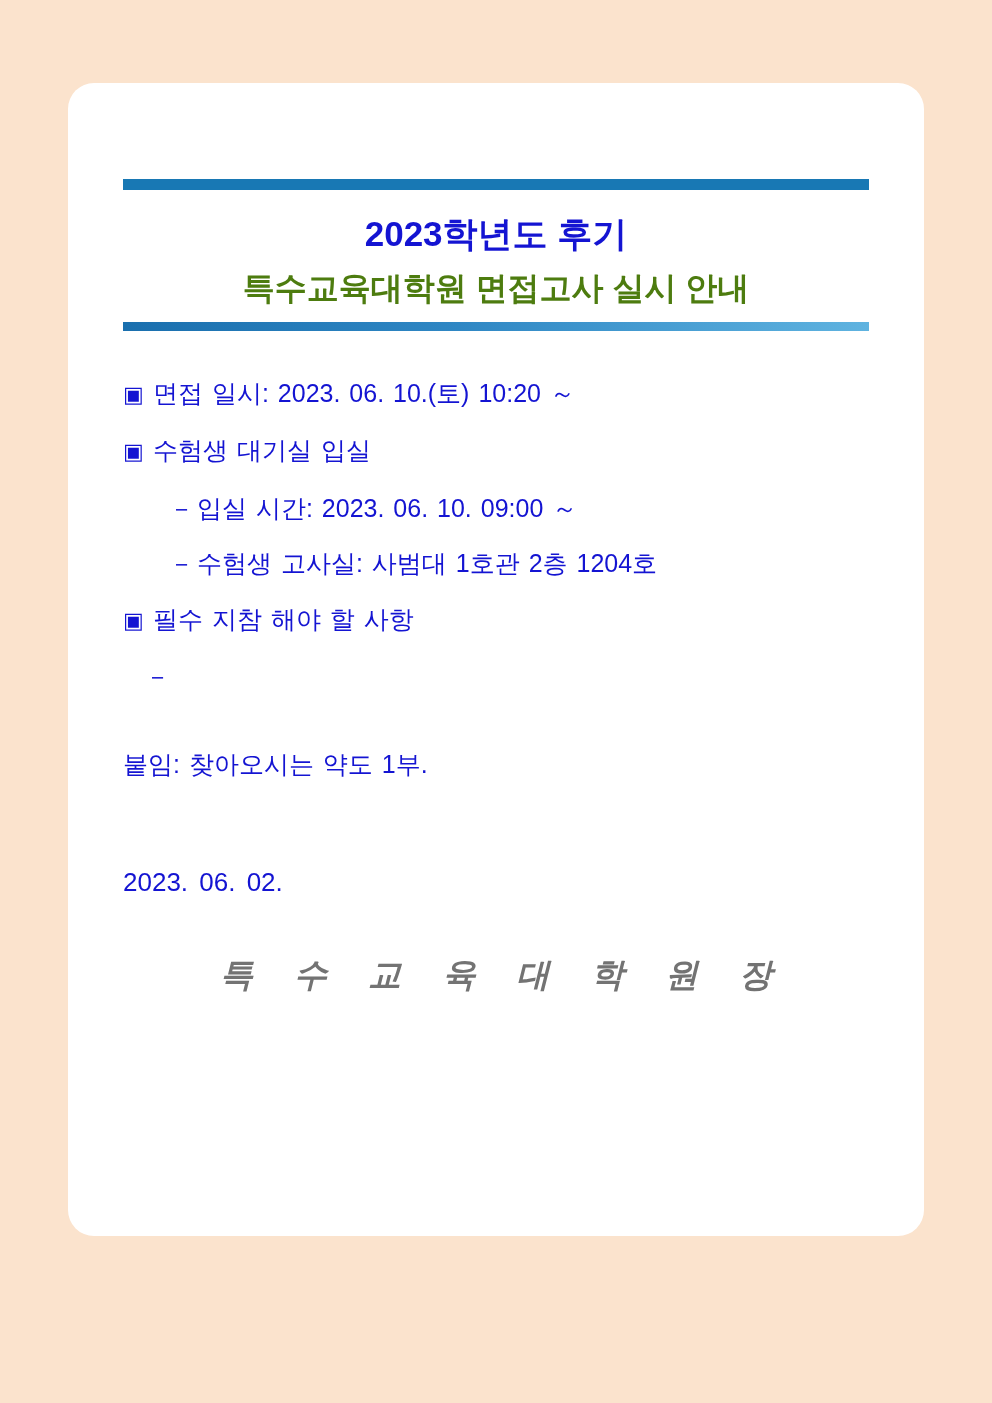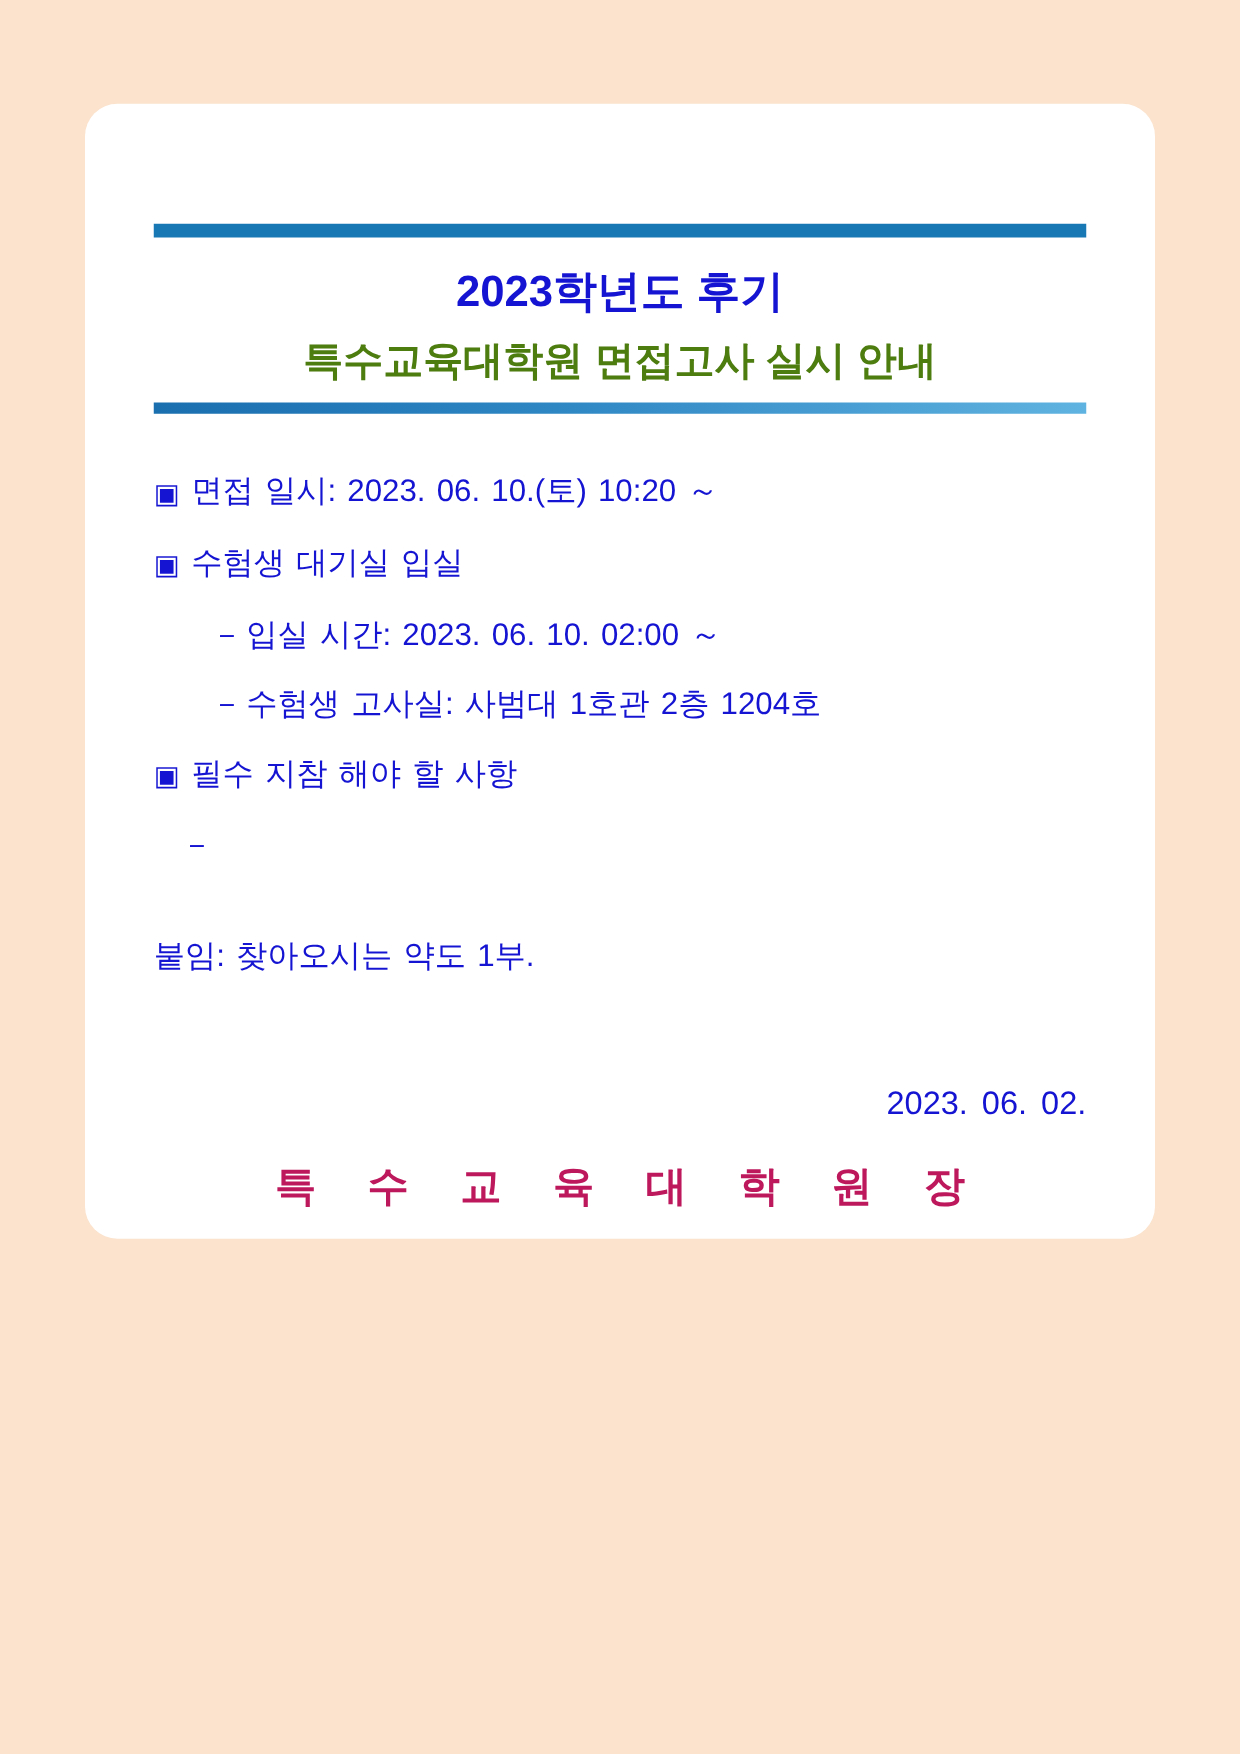--- a/index.html
+++ b/index.html
@@ -11,21 +11,21 @@
     height: 1403px;
     background: #fbe3cd;
     font-family: "Liberation Sans", sans-serif;
     overflow: hidden;
   }
   .page {
     position: absolute;
     left: 68px;
     top: 83px;
     width: 856px;
-    height: 908px;
+    height: 1153px;
     background: #ffffff;
     border-radius: 26px;
     box-sizing: border-box;
   }
   .inner {
     position: absolute;
     left: 55px;
     top: 96px;
     width: 746px;
   }
@@ -118,33 +118,34 @@
     word-spacing: 2px;
   }
   .attach {
     margin-top: 52px;
     color: #1414d2;
     font-size: 25px;
     word-spacing: 2px;
   }
   .date {
     margin-top: 86px;
-    text-align: right;
+    text-align: left;
     color: #1414d2;
     font-size: 26px;
     word-spacing: 4px;
   }
   .signature {
-    margin-top: 29px;
+    margin-top: 55px;
     text-align: center;
-    color: #be185d;
+    color: #737373;
     font-size: 33px;
     font-weight: bold;
     letter-spacing: 16px;
     padding-left: 16px;
+    font-style: italic;
   }
 </style>
 </head>
 <body>
 
 <div class="page">
   <div class="inner">
 
     <div class="rule-top"></div>
 
@@ -163,21 +164,21 @@
         <span class="b-text">면접 일시: 2023. 06. 10.(토) 10:20 ～</span>
       </div>
 
       <div class="b-row">
         <span class="b-mark">▣</span>
         <span class="b-text">수험생 대기실 입실</span>
       </div>
 
       <div class="sub-row">
         <span class="s-mark">－</span>
-        <span class="s-text">입실 시간: 2023. 06. 10. 02:00 ～</span>
+        <span class="s-text">입실 시간: 2023. 06. 10. 09:00 ～</span>
       </div>
 
       <div class="sub-row">
         <span class="s-mark">－</span>
         <span class="s-text">수험생 고사실: 사범대 1호관 2층 1204호</span>
       </div>
 
       <div class="b-row">
         <span class="b-mark">▣</span>
         <span class="b-text">필수 지참 해야 할 사항</span>

